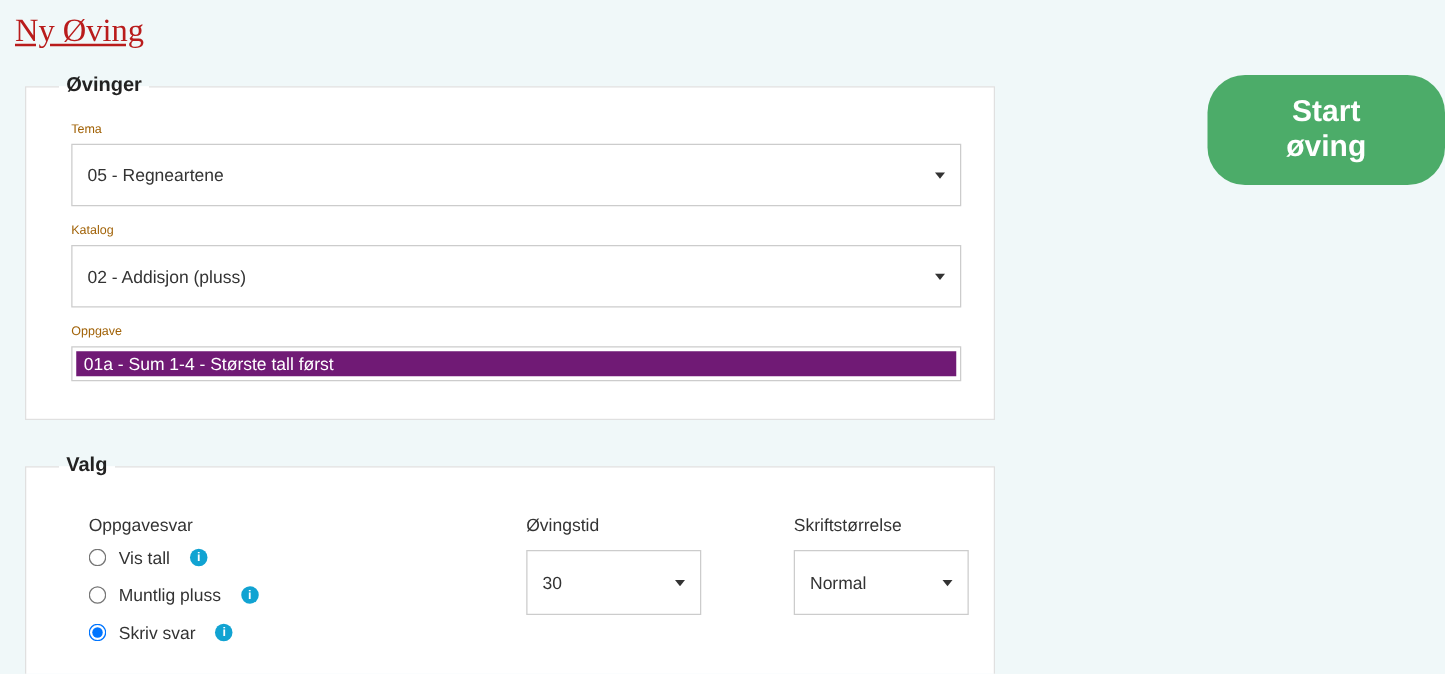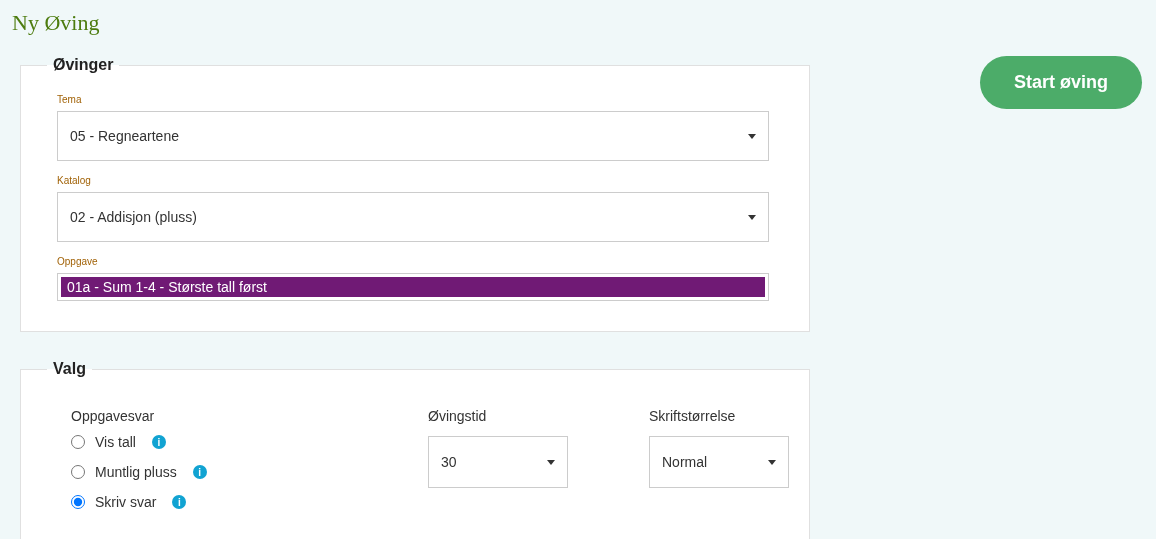--- a/index.html
+++ b/index.html
@@ -6,39 +6,40 @@
     body {
       font-family: Arial, Helvetica, sans-serif;
       background: #f0f8f9;
       width: 1156px;
       height: 539px;
       position: relative;
       color: #333;
     }
     .page-title {
       font-family: Georgia, 'Times New Roman', serif;
-      font-size: 22px;
+      font-size: 26px;
       font-weight: normal;
       padding: 10px 0 0 12px;
-      color: #4d7c0f;
+      color: #b91c1c;
+      text-decoration: underline;
     }
     .main-area {
       display: flex;
       align-items: flex-start;
       padding: 20px 0 0 20px;
       gap: 170px;
     }
     .form-column {
       width: 790px;
     }
     .start-btn {
       margin-top: 0px;
       background: #4cac69;
       color: #fff;
-      font-size: 18px;
+      font-size: 24px;
       font-weight: bold;
       border: none;
       border-radius: 30px;
       padding: 16px 34px;
       cursor: pointer;
     }
     fieldset {
       border: 1px solid #e0e0e0;
       background: #ffffff;
       padding: 20px 20px 30px 36px;

